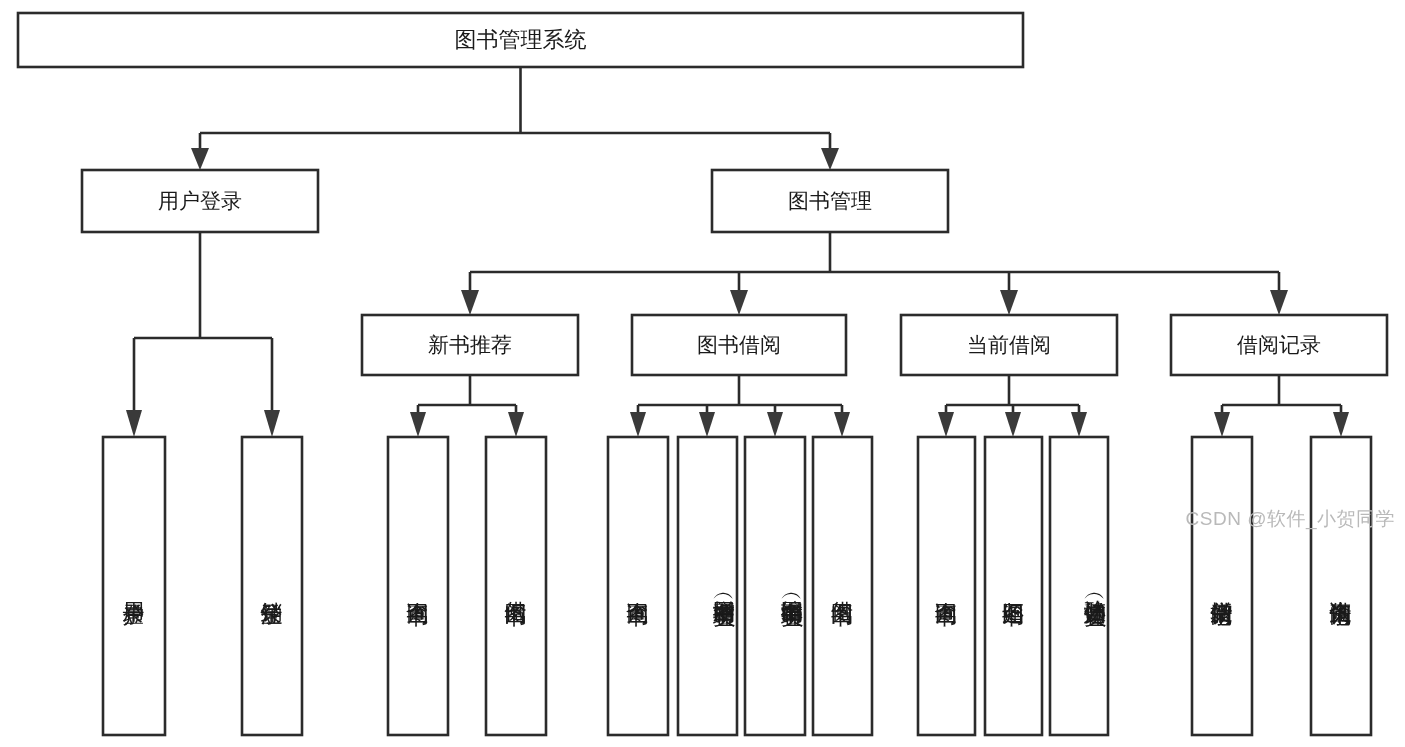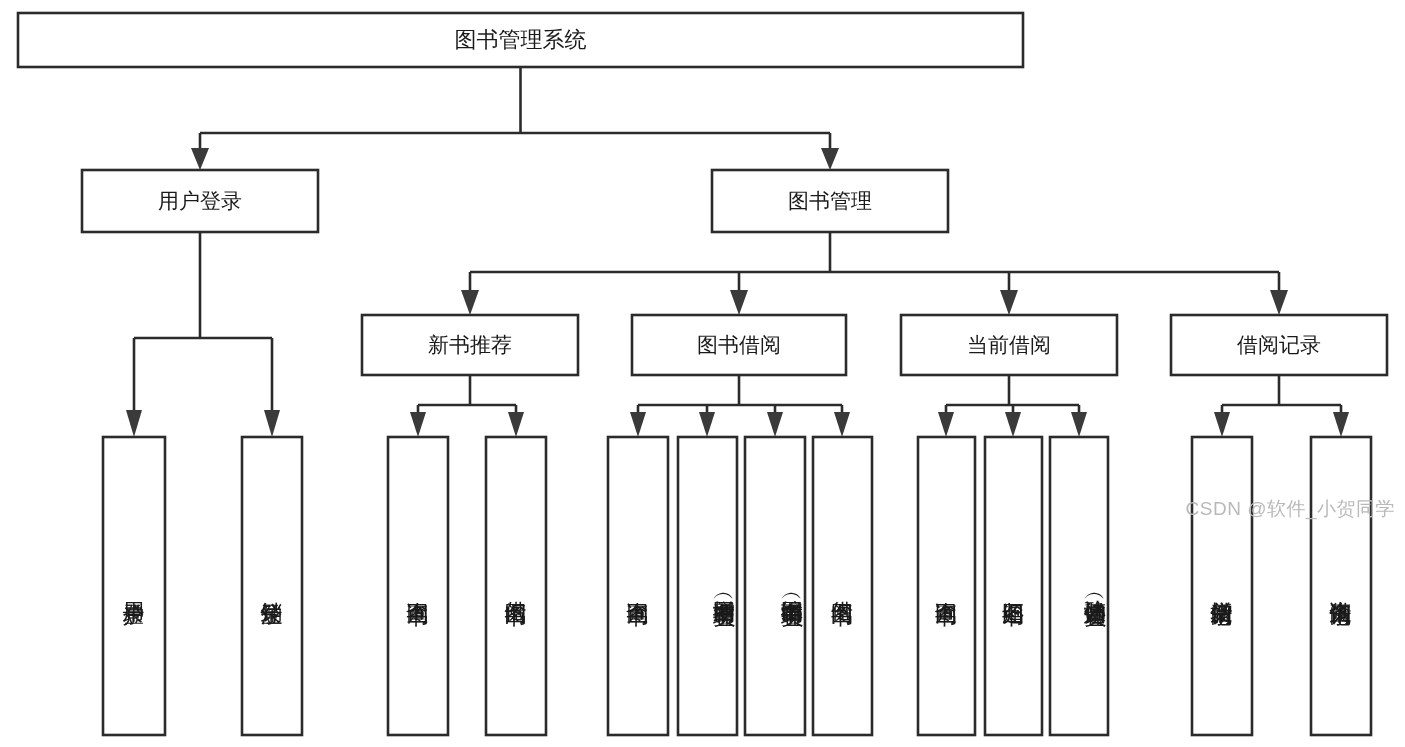--- a/index.html
+++ b/index.html
@@ -65,21 +65,21 @@
     display: flex;
     align-items: center;
     justify-content: center;
     white-space: nowrap;
     letter-spacing: 1px;
     pointer-events: none;
   }
   .watermark {
     position: absolute;
     right: 10px;
-    bottom: 12px;
+    bottom: 2px;
     font-family: "Liberation Sans", "DejaVu Sans", sans-serif;
     font-size: 19px;
     color: #b9b9b9;
     white-space: nowrap;
     letter-spacing: 0.5px;
   }
 </style>
 </head>
 <body>
 

